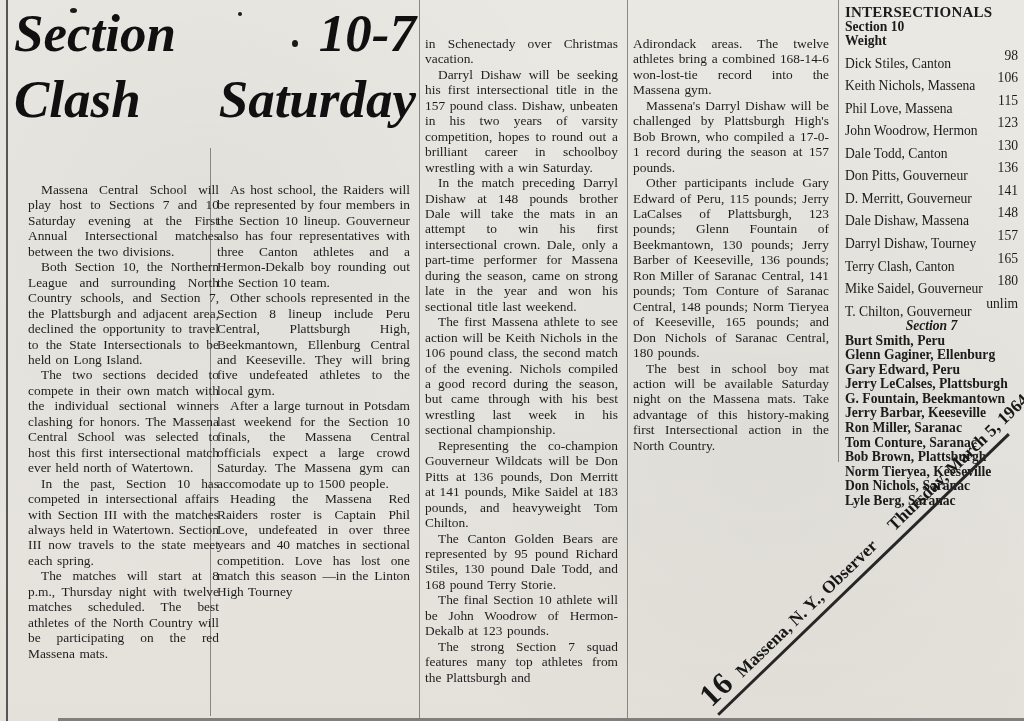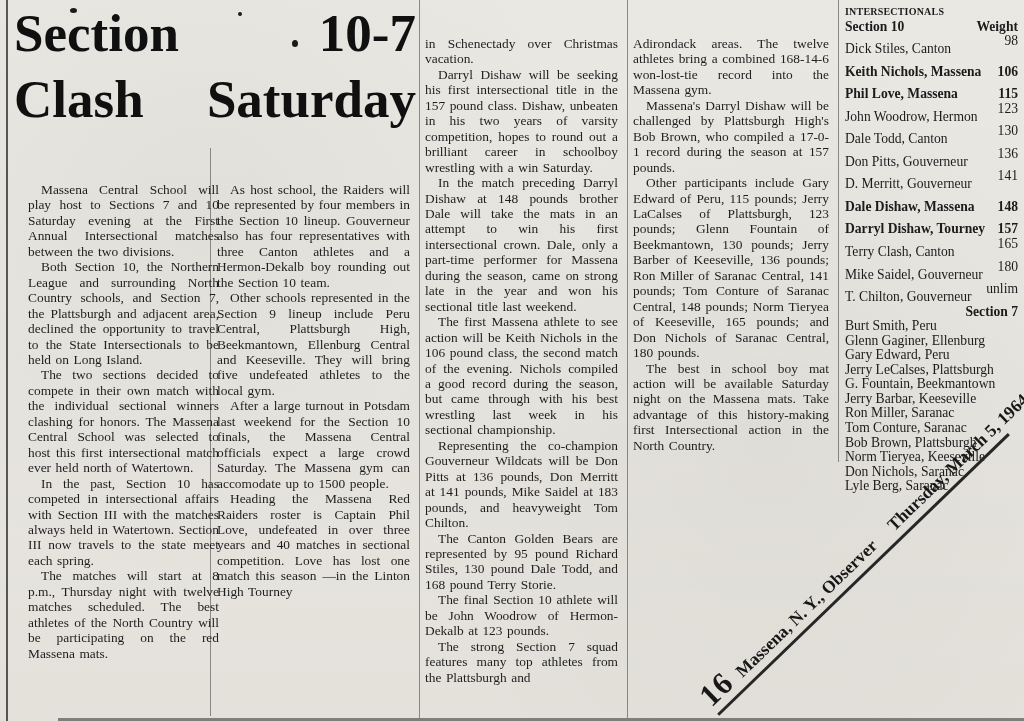--- a/index.html
+++ b/index.html
@@ -12,41 +12,41 @@
       linear-gradient(180deg, #eae8e2 0%, #e7e5df 55%, #e3e1da 100%);
     font-family:"Liberation Serif","DejaVu Serif",serif;
     color:#1b1b1b;
   }
   
   .headline {
     position:absolute; left:14px; top:0px; width:402px;
     font-weight:bold; font-size:53px; line-height:66px;
     color:#101010; letter-spacing:0px;
   }
-  .headline .hl-line { text-align:justify; text-align-last:justify; white-space:normal; }
+  .headline .hl-line { text-align:justify; text-align-last:justify; white-space:normal;font-style:italic; }
   
   .col {
     position:absolute; text-align:justify; font-size:13.4px; line-height:15.45px;
     word-spacing:1.2px; color:#1e1e1e; overflow:hidden;margin-top:32px;
   }
   .col p { margin:0; text-indent:13px; }
   .col p.cont { text-indent:0; }
   .col-1 { left:28px;  top:150px; width:191px; height:566px; }
   .col-2 { left:217px; top:150px; width:193px; height:566px; }
   .col-3 { left:425px; top:4px;   width:193px; height:714px; }
   .col-4 { left:633px; top:4px;   width:196px; height:714px; }
   
   .roster { position:absolute; left:845px; top:5px; width:173px; font-size:13.6px; line-height:14.55px; }
-  .roster-title { font-weight:bold; font-size:10px; letter-spacing:.2px; white-space:nowrap; }
-  .roster-head { display:flex; justify-content:space-between; font-weight:bold; }
+  .roster-title { font-weight:bold; font-size:15px; letter-spacing:.2px; white-space:nowrap; }
+  .roster-head { display:flex; justify-content:space-between; font-weight:bold;flex-direction:column; }
   .roster-row { display:flex; justify-content:space-between; white-space:nowrap; }
   .roster-row .rname { overflow:hidden;margin-top:8px; }
-  .roster-row.bold { font-weight:bold;align-items:flex-end; }
-  .sec7-head { text-align:right; font-weight:bold; }
-  .roster-row7 { white-space:nowrap; }
+  .roster-row.bold { font-weight:normal; }
+  .sec7-head { text-align:center; font-weight:bold;font-style:italic; }
+  .roster-row7 { white-space:nowrap;font-weight:bold; }
   
   .vrule { position:absolute; width:1px; background:rgba(35,35,35,.48); }
   .vrule-left   { left:6px;  top:0;     height:721px; width:2px; background:rgba(25,25,25,.7); }
   .vrule-c1c2   { left:210px; top:148px; height:568px; }
   .vrule-c2c3   { left:419px; top:0;     height:718px; }
   .vrule-c3c4   { left:627px; top:0;     height:718px; }
   .vrule-c4c5   { left:838px; top:0;     height:462px; }
   .hrule-bottom { position:absolute; left:58px; bottom:0px; width:966px; height:3px; background:rgba(30,30,30,.5); }
   .speck { position:absolute; background:#1a1a1a; border-radius:50%; }
   .speck1 { left:70px; top:8px; width:7px; height:5px; }
@@ -89,21 +89,21 @@
   <p>Massena Central School will play host to Sections 7 and 10 Saturday evening at the First Annual Intersectional matches between the two divisions.</p>
       <p>Both Section 10, the Northern League and surrounding North Country schools, and Section 7, the Plattsburgh and adjacent area, declined the opportunity to travel to the State Intersectionals to be held on Long Island.</p>
       <p>The two sections decided to compete in their own match with the individual sectional winners clashing for honors. The Massena Central School was selected to host this first intersectional match ever held north of Watertown.</p>
       <p>In the past, Section 10 has competed in intersectional affairs with Section III with the matches always held in Watertown. Section III now travels to the state meet each spring.</p>
       <p>The matches will start at 8 p.m., Thursday night with twelve matches scheduled. The best athletes of the North Country will be participating on the red Massena mats.</p>
     </div>
 
   <div class="col col-2">
 
   <p>As host school, the Raiders will be represented by four members in the Section 10 lineup. Gouverneur also has four representatives with three Canton athletes and a Hermon-Dekalb boy rounding out the Section 10 team.</p>
-      <p>Other schools represented in the Section 9 lineup include Peru Central, Plattsburgh High, Beekmantown, Ellenburg Central and Keeseville. They will bring five undefeated athletes to the local gym.</p>
+      <p>Other schools represented in the Section 8 lineup include Peru Central, Plattsburgh High, Beekmantown, Ellenburg Central and Keeseville. They will bring five undefeated athletes to the local gym.</p>
       <p>After a large turnout in Potsdam last weekend for the Section 10 finals, the Massena Central officials expect a large crowd Saturday. The Massena gym can accomodate up to 1500 people.</p>
       <p>Heading the Massena Red Raiders roster is Captain Phil Love, undefeated in over three years and 40 matches in sectional competition. Love has lost one match this season —in the Linton High Tourney</p>
     </div>
 
   <div class="col col-3">
 
   <p class="cont">in Schenectady over Christmas vacation.</p>
       <p>Darryl Dishaw will be seeking his first intersectional title in the 157 pound class. Dishaw, unbeaten in his two years of varsity competition, hopes to round out a brilliant career in schoolboy wrestling with a win Saturday.</p>
       <p>In the match preceding Darryl Dishaw at 148 pounds brother Dale will take the mats in an attempt to win his first intersectional crown. Dale, only a part-time performer for Massena during the season, came on strong late in the year and won his sectional title last weekend.</p>
       <p>The first Massena athlete to see action will be Keith Nichols in the 106 pound class, the second match of the evening. Nichols compiled a good record during the season, but came through with his best wrestling last week in his sectional championship.</p>

